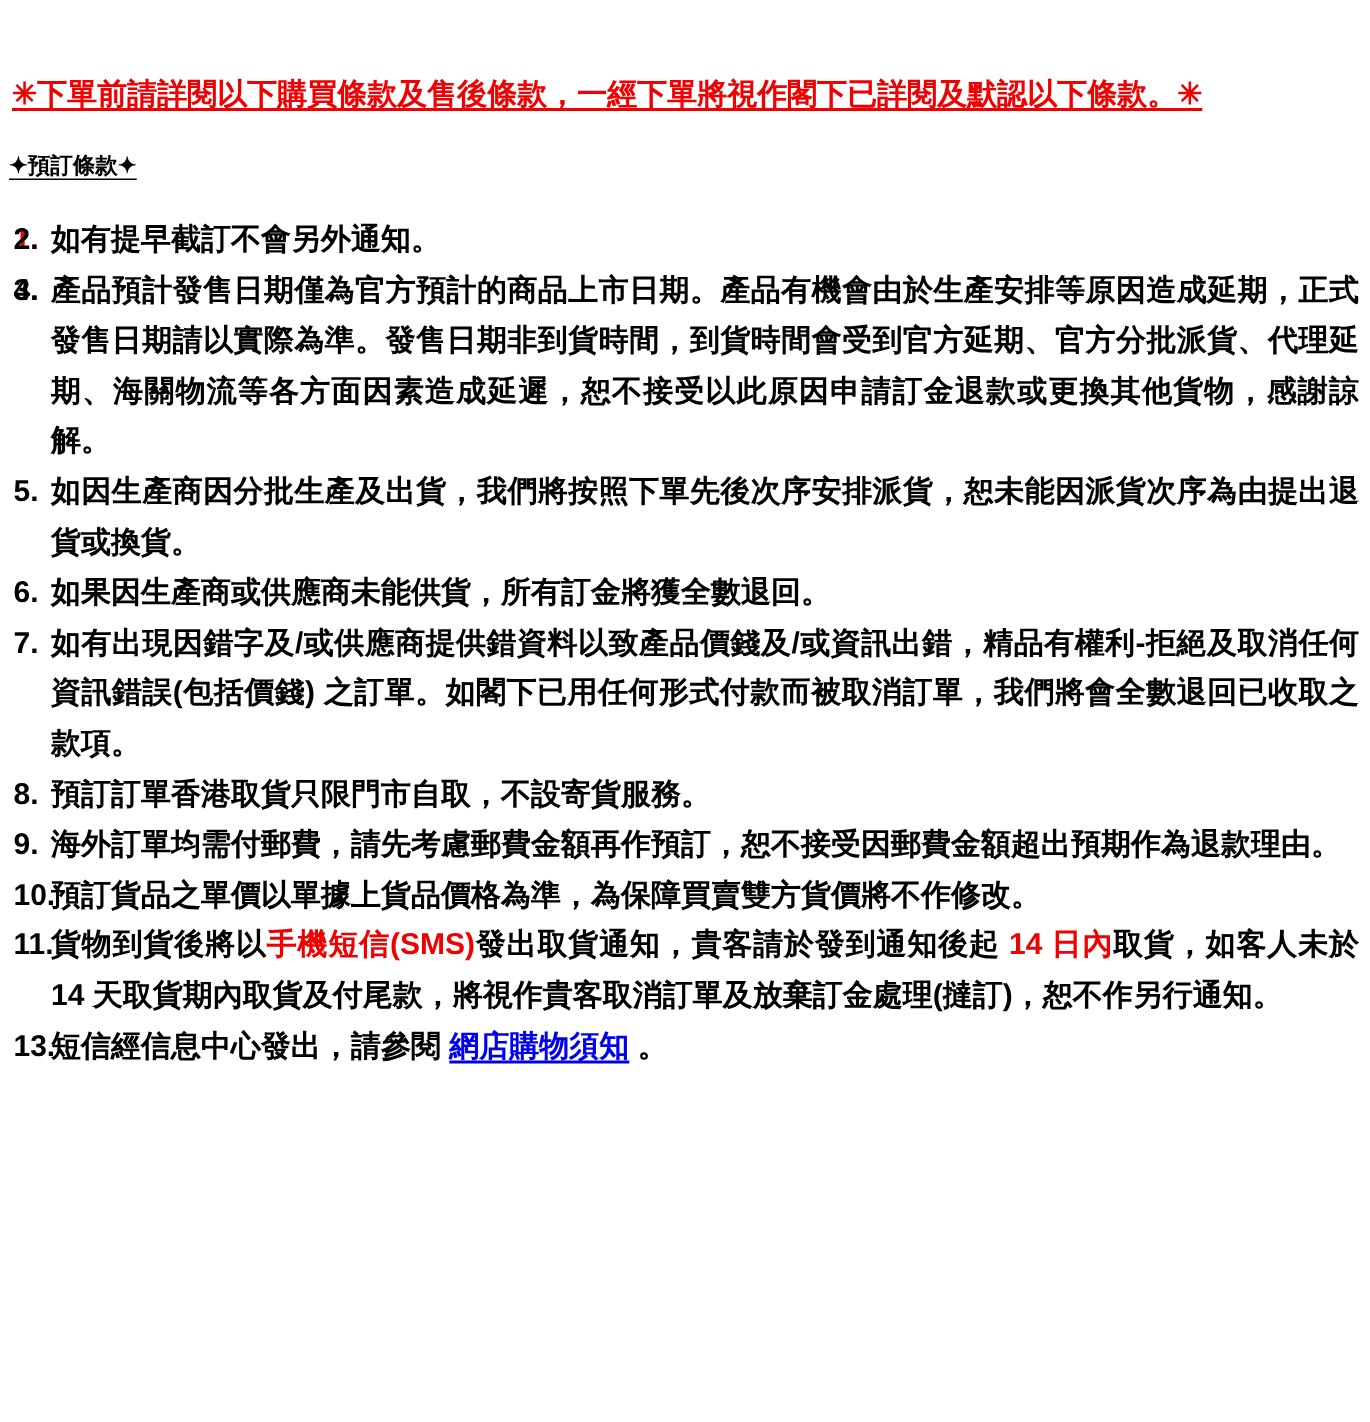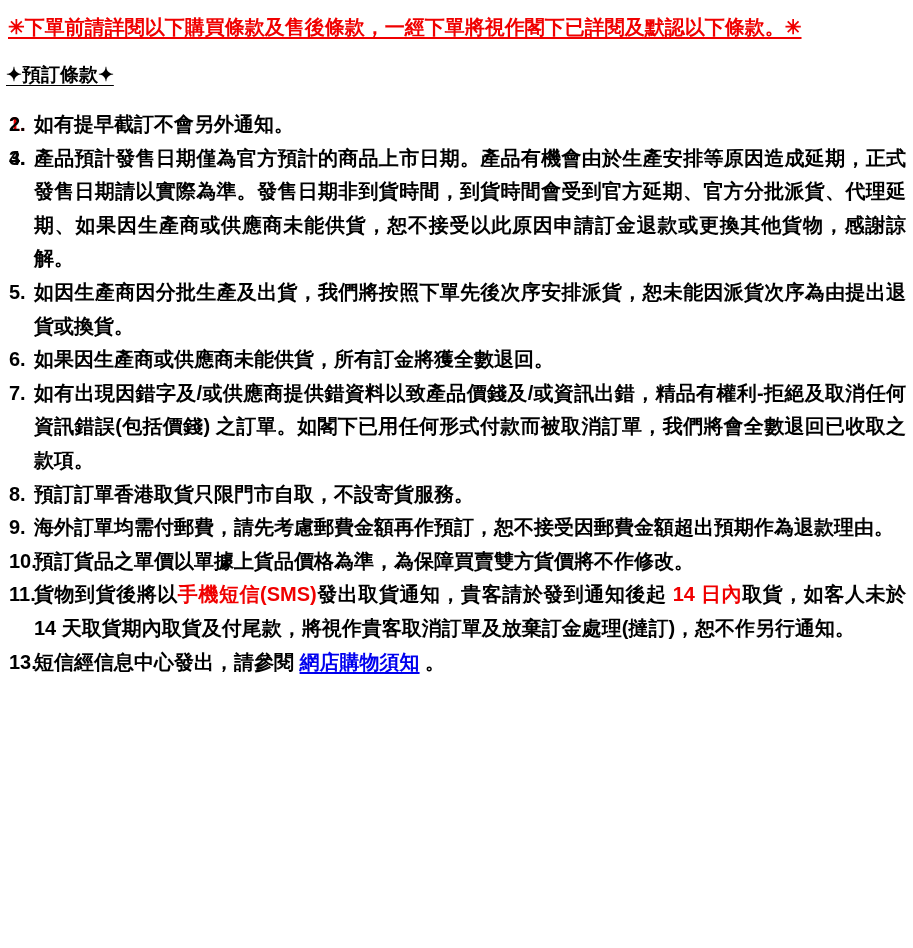--- a/index.html
+++ b/index.html
@@ -25,25 +25,26 @@
     padding: 0 7px 0 5px;
   }
   .notice {
     padding-top: 14px;
     padding-left: 3px;
     font-size: 20px;
     line-height: 26px;
     color: var(--alert-red);
     text-decoration: underline;
     text-underline-offset: 3px;
+    margin-top: 36px;
   }
   .section-title {
     margin-top: 22px;
     padding-left: 1px;
-    font-size: 19px;
+    font-size: 15px;
     line-height: 26px;
     color: var(--text-black);
     text-decoration: underline;
     text-underline-offset: 4px;
     display: inline-block;
   }
   .title-row { height: 26px; margin-top: 22px; }
   .title-row .section-title { margin-top: 0; }
   .terms {
     margin-top: 20px;
@@ -95,21 +96,21 @@
       <span class="marker">2.</span>
       <span>如有提早截訂不會另外通知。</span>
     </div>
 
     <div class="term">
       <span class="marker">3.</span>
     </div>
 
     <div class="term">
       <span class="marker">4.</span>
-      <span>產品預計發售日期僅為官方預計的商品上市日期。產品有機會由於生產安排等原因造成延期，正式發售日期請以實際為準。發售日期非到貨時間，到貨時間會受到官方延期、官方分批派貨、代理延期、如果因生產商或供應商未能供貨，恕不接受以此原因申請訂金退款或更換其他貨物，感謝諒解。</span>
+      <span>產品預計發售日期僅為官方預計的商品上市日期。產品有機會由於生產安排等原因造成延期，正式發售日期請以實際為準。發售日期非到貨時間，到貨時間會受到官方延期、官方分批派貨、代理延期、海關物流等各方面因素造成延遲，恕不接受以此原因申請訂金退款或更換其他貨物，感謝諒解。</span>
     </div>
 
     <div class="term">
       <span class="marker">5.</span>
       <span>如因生產商因分批生產及出貨，我們將按照下單先後次序安排派貨，恕未能因派貨次序為由提出退貨或換貨。</span>
     </div>
 
     <div class="term">
       <span class="marker">6.</span>
       <span>如果因生產商或供應商未能供貨，所有訂金將獲全數退回。</span>

